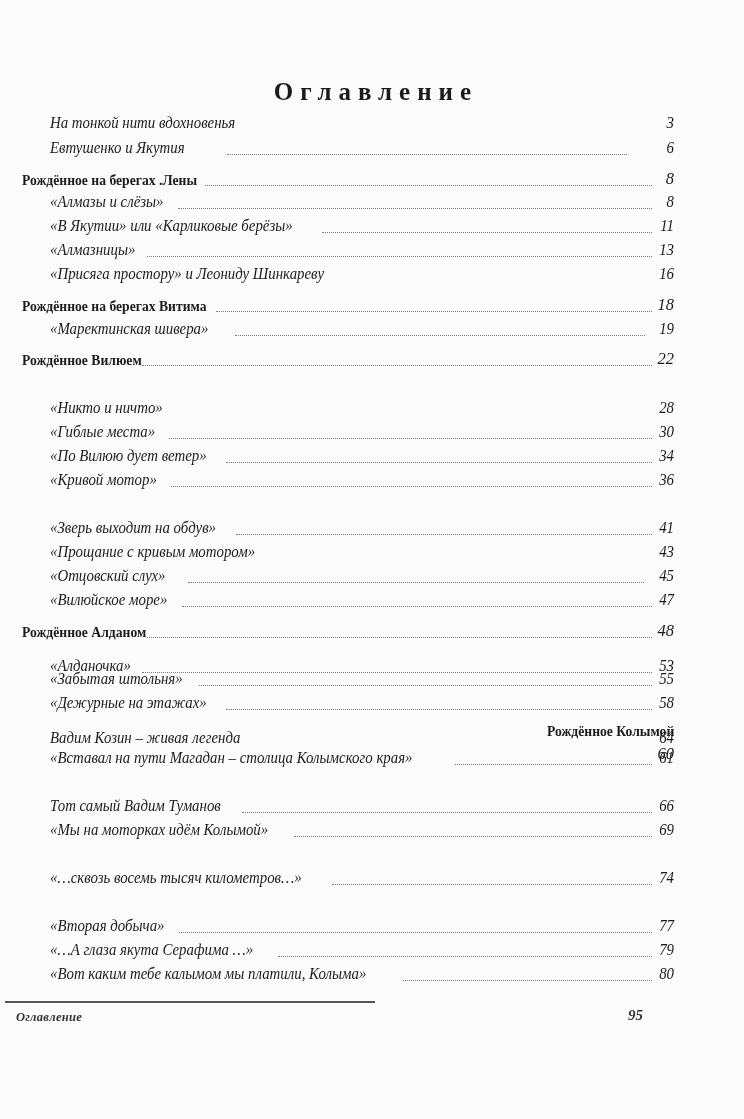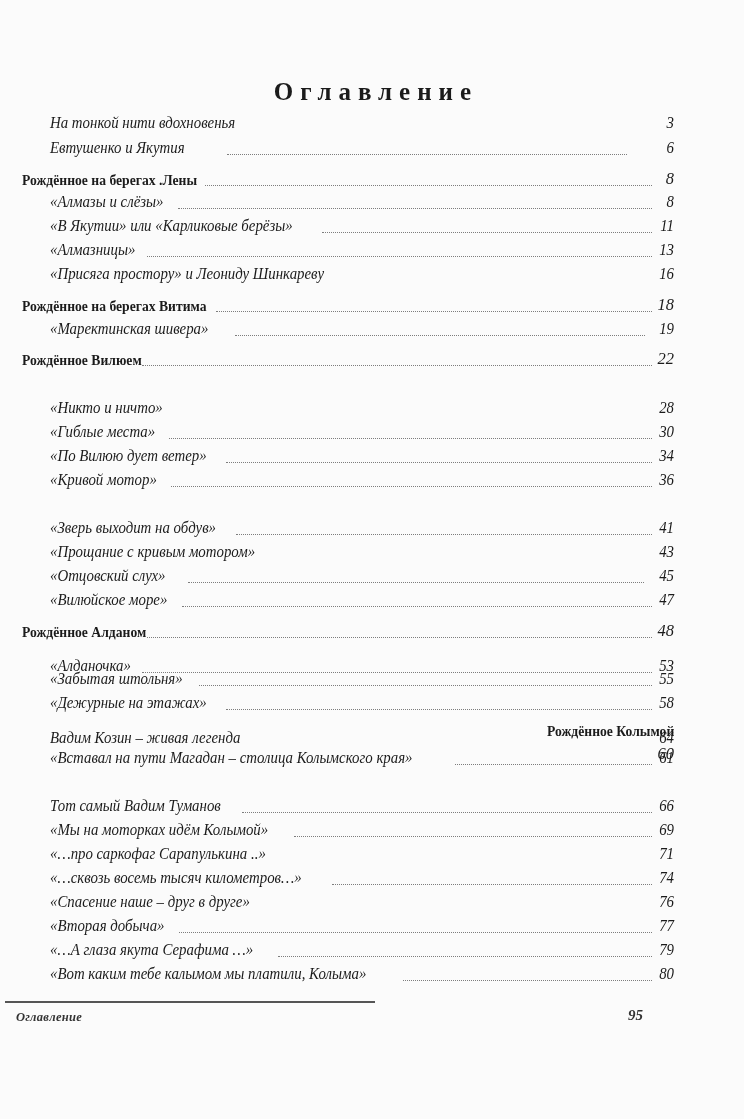--- a/index.html
+++ b/index.html
@@ -164,34 +164,24 @@
     <div class="row entry" style="top: 794px;">
       <span class="label">Тот самый Вадим Туманов</span>
       <span class="leader"></span>
       <span class="page">66</span>
     </div>
     <div class="row entry" style="top: 818px; font-style: italic;">
       <span class="label">«Мы на моторках идём Колымой»</span>
       <span class="leader"></span>
       <span class="page">69</span>
     </div>
-    <div class="row entry" style="top: 842px;">
-      <span class="label">«…про саркофаг Сарапулькина ..»</span>
-      <span class="leader" style="border-bottom-color: transparent;"></span>
-      <span class="page">71</span>
-    </div>
     <div class="row entry" style="top: 866px;">
       <span class="label">«…сквозь восемь тысяч километров…»</span>
       <span class="leader"></span>
       <span class="page">74</span>
-    </div>
-    <div class="row entry" style="top: 890px;">
-      <span class="label">«Спасение наше – друг в друге»</span>
-      <span class="leader" style="border-bottom-color: transparent;"></span>
-      <span class="page">76</span>
     </div>
     <div class="row entry" style="top: 914px;">
       <span class="label">«Вторая добыча»</span>
       <span class="leader"></span>
       <span class="page">77</span>
     </div>
     <div class="row entry" style="top: 938px;">
       <span class="label">«…А глаза якута Серафима …»</span>
       <span class="leader"></span>
       <span class="page">79</span>

